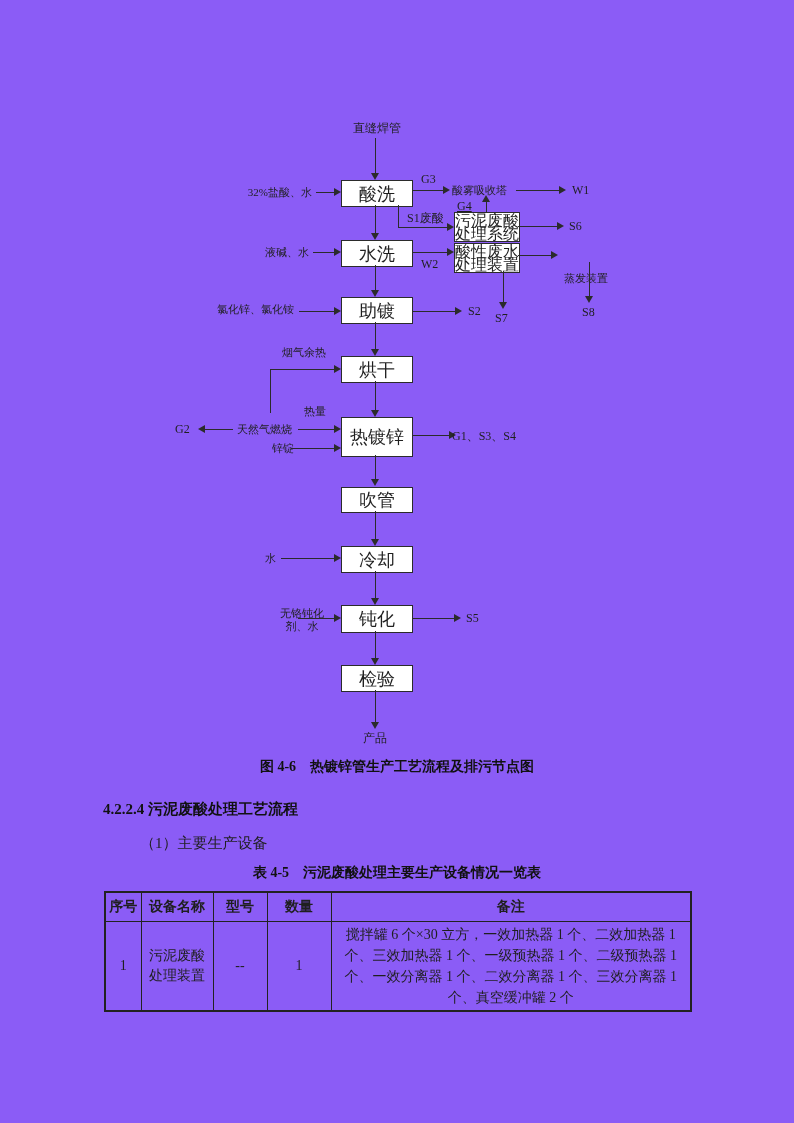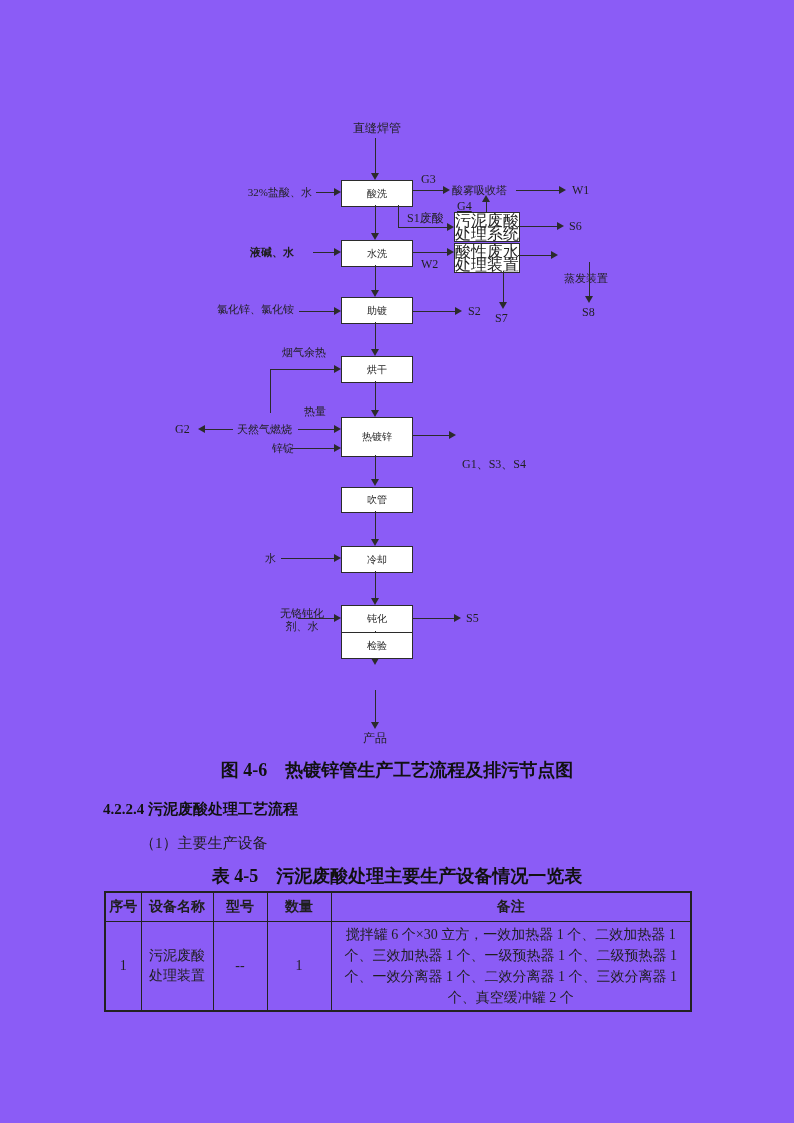--- a/index.html
+++ b/index.html
@@ -11,40 +11,40 @@
     font-family:"Liberation Serif","DejaVu Serif",serif;
     color:#1f1f1f;
     overflow:hidden;
   }
   
   .fbox{
     position:absolute;
     border:1px solid #2b2b2b;
     background:#fff;
     display:flex;align-items:center;justify-content:center;
-    font-size:10px;line-height:14px;text-align:center;
+    font-size:18px;line-height:14px;text-align:center;
     color:#1f1f1f;
   }
   .fbox.small{font-size:16px;line-height:13px;}
   
   .ftxt{position:absolute;font-size:11px;line-height:13px;color:#1f1f1f;white-space:nowrap;}
   .ftxt.wrap{white-space:normal;text-align:center;margin-left:32px;}
   .ftxt.r{text-align:right;}
   .code{position:absolute;font-size:12px;color:#1f1f1f;white-space:nowrap;}
   
   .hl{position:absolute;height:1px;background:#2b2b2b;}
   .vl{position:absolute;width:1px;background:#2b2b2b;}
   
   .ah{position:absolute;width:0;height:0;}
   .ah.r{border-top:4px solid transparent;border-bottom:4px solid transparent;border-left:7px solid #2b2b2b;}
   .ah.l{border-top:4px solid transparent;border-bottom:4px solid transparent;border-right:7px solid #2b2b2b;}
   .ah.d{border-left:4px solid transparent;border-right:4px solid transparent;border-top:7px solid #2b2b2b;}
   .ah.u{border-left:4px solid transparent;border-right:4px solid transparent;border-bottom:7px solid #2b2b2b;}
   
-  .caption{position:absolute;left:0;width:100%;text-align:center;font-weight:bold;font-size:18px;color:#111;}
+  .caption{position:absolute;left:0;width:100%;text-align:center;font-weight:bold;font-size:14px;color:#111;}
   .h3{position:absolute;font-weight:bold;font-size:15px;color:#111;white-space:nowrap;}
   .sub{position:absolute;font-size:15px;color:#1f1f1f;white-space:nowrap;}
   
   table.t{
     position:absolute;left:104px;top:891px;width:586px;
     border-collapse:collapse;table-layout:fixed;
     font-size:14px;color:#1f1f1f;
     border:2px solid #222;
   }
   table.t th,table.t td{
@@ -90,21 +90,21 @@
 
   <div class="fbox small" style="left:454px;top:212px;width:64px;height:28px;">污泥废酸处理系统</div>
   <div class="hl" style="left:518px;top:226px;width:39px;"></div>
   <div class="ah r" style="left:557px;top:222px;"></div>
   <div class="code" style="left:569px;top:219px;">S6</div>
 
   <div class="vl" style="left:375px;top:205px;height:28px;"></div>
   <div class="ah d" style="left:371px;top:233px;"></div>
 
   <div class="fbox" style="left:341px;top:240px;width:70px;height:25px;">水洗</div>
-  <div class="ftxt r" style="left:216px;top:246px;width:78px;font-weight:bold;">液碱、水</div>
+  <div class="ftxt r" style="left:231px;top:246px;width:78px;">液碱、水</div>
   <div class="hl" style="left:313px;top:252px;width:22px;"></div>
   <div class="ah r" style="left:334px;top:248px;"></div>
 
   <div class="hl" style="left:412px;top:252px;width:35px;"></div>
   <div class="ah r" style="left:447px;top:248px;"></div>
   <div class="code" style="left:421px;top:257px;">W2</div>
 
   <div class="fbox small" style="left:454px;top:243px;width:64px;height:28px;">酸性废水处理装置</div>
   <div class="hl" style="left:518px;top:255px;width:33px;"></div>
   <div class="ah r" style="left:551px;top:251px;"></div>
@@ -147,21 +147,21 @@
   <div class="ftxt" style="left:237px;top:423px;">天然气燃烧</div>
   <div class="ftxt" style="left:304px;top:405px;">热量</div>
   <div class="hl" style="left:298px;top:429px;width:36px;"></div>
   <div class="ah r" style="left:334px;top:425px;"></div>
   <div class="ftxt" style="left:254px;top:442px;margin-left:18px;">锌锭</div>
   <div class="hl" style="left:291px;top:448px;width:43px;"></div>
   <div class="ah r" style="left:334px;top:444px;"></div>
   <div class="fbox" style="left:341px;top:417px;width:70px;height:38px;">热镀锌</div>
   <div class="hl" style="left:412px;top:435px;width:38px;"></div>
   <div class="ah r" style="left:449px;top:431px;"></div>
-  <div class="code" style="left:462px;top:428px;margin-top:28px;">G1、S3、S4</div>
+  <div class="code" style="left:452px;top:428px;">G1、S3、S4</div>
 
   <div class="vl" style="left:375px;top:455px;height:24px;"></div>
   <div class="ah d" style="left:371px;top:479px;"></div>
   <div class="fbox" style="left:341px;top:487px;width:70px;height:24px;">吹管</div>
 
   <div class="vl" style="left:375px;top:511px;height:28px;"></div>
   <div class="ah d" style="left:371px;top:539px;"></div>
   <div class="fbox" style="left:341px;top:546px;width:70px;height:25px;">冷却</div>
   <div class="ftxt r" style="left:252px;top:552px;width:24px;">水</div>
   <div class="hl" style="left:281px;top:558px;width:53px;"></div>
@@ -172,21 +172,21 @@
   <div class="fbox" style="left:341px;top:605px;width:70px;height:26px;">钝化</div>
   <div class="ftxt wrap" style="left:246px;top:607px;width:48px;">无铬钝化剂、水</div>
   <div class="hl" style="left:298px;top:618px;width:36px;"></div>
   <div class="ah r" style="left:334px;top:614px;"></div>
   <div class="hl" style="left:412px;top:618px;width:43px;"></div>
   <div class="ah r" style="left:454px;top:614px;"></div>
   <div class="code" style="left:466px;top:611px;">S5</div>
 
   <div class="vl" style="left:375px;top:631px;height:27px;"></div>
   <div class="ah d" style="left:371px;top:658px;"></div>
-  <div class="fbox" style="left:341px;top:632px;width:70px;height:25px;">检验</div>
+  <div class="fbox" style="left:341px;top:665px;width:70px;height:25px;">检验</div>
 
   <div class="vl" style="left:375px;top:690px;height:32px;"></div>
   <div class="ah d" style="left:371px;top:722px;"></div>
   <div class="ftxt" style="left:363px;top:732px;font-size:12px;">产品</div>
 
   <div class="caption" style="top:758px;">图 4-6　热镀锌管生产工艺流程及排污节点图</div>
 
   <div class="h3" style="left:103px;top:800px;">4.2.2.4 污泥废酸处理工艺流程</div>
   <div class="sub" style="left:140px;top:834px;">（1）主要生产设备</div>
   <div class="caption" style="top:864px;">表 4-5　污泥废酸处理主要生产设备情况一览表</div>

